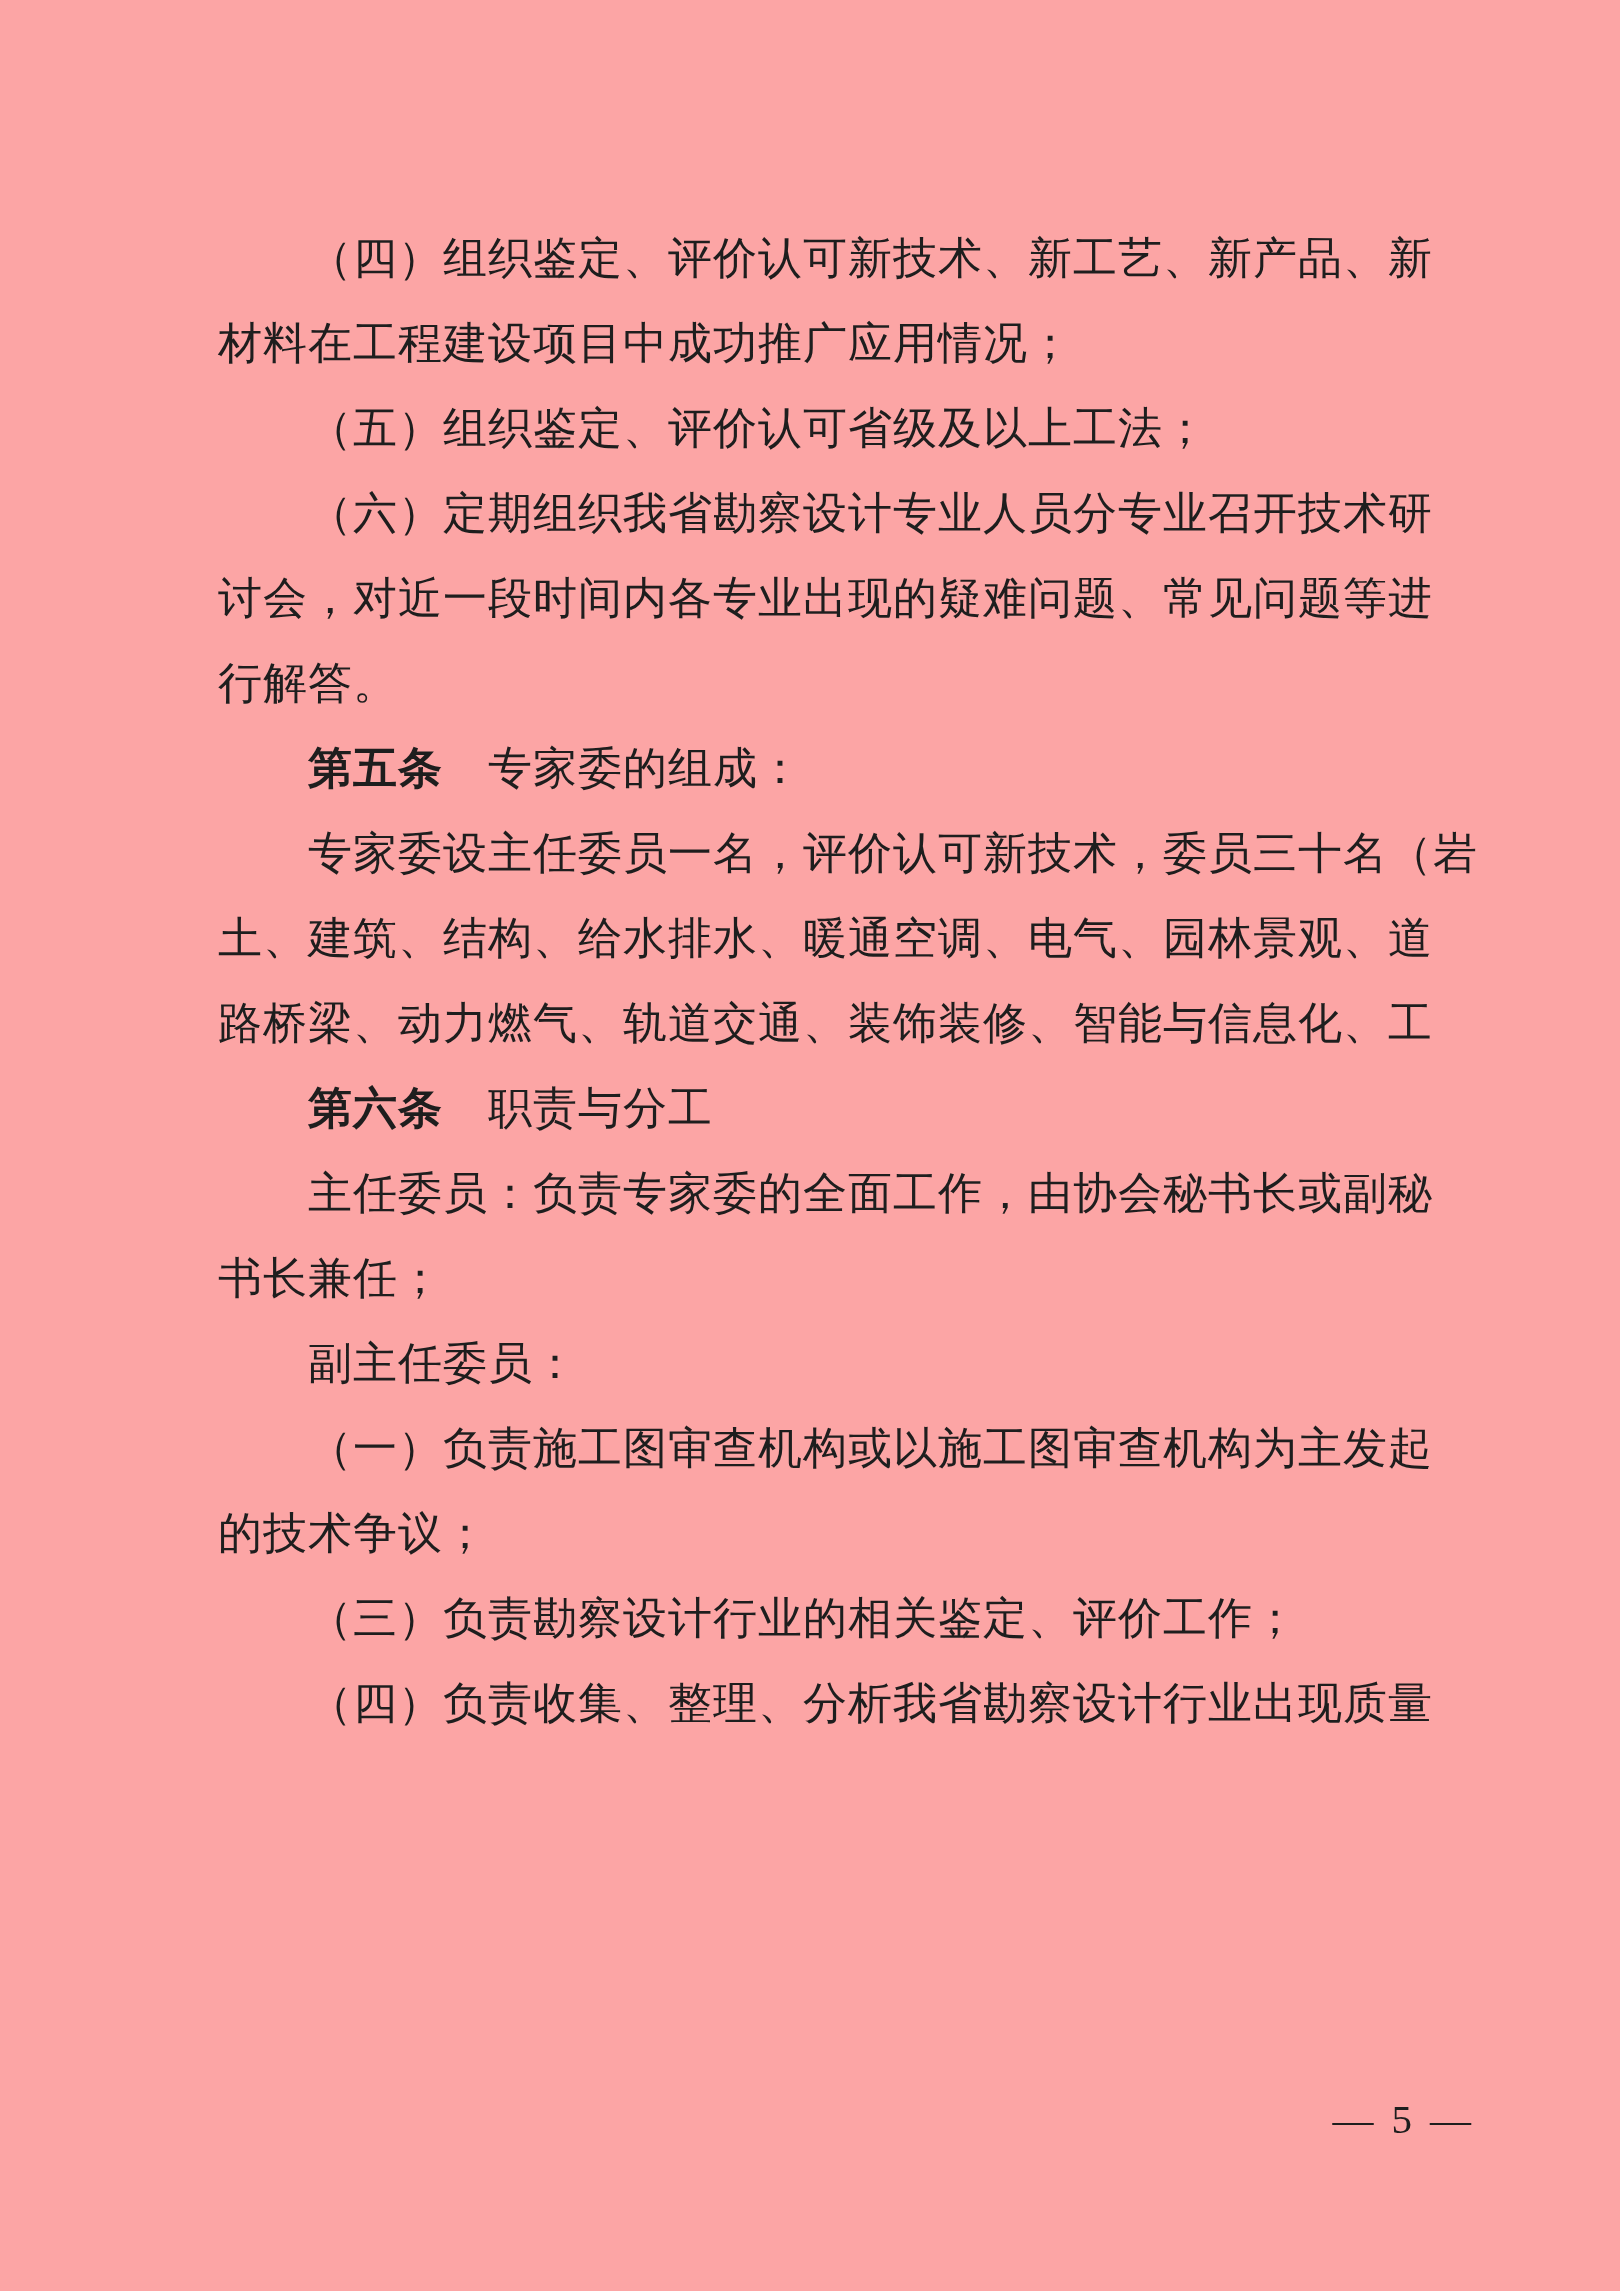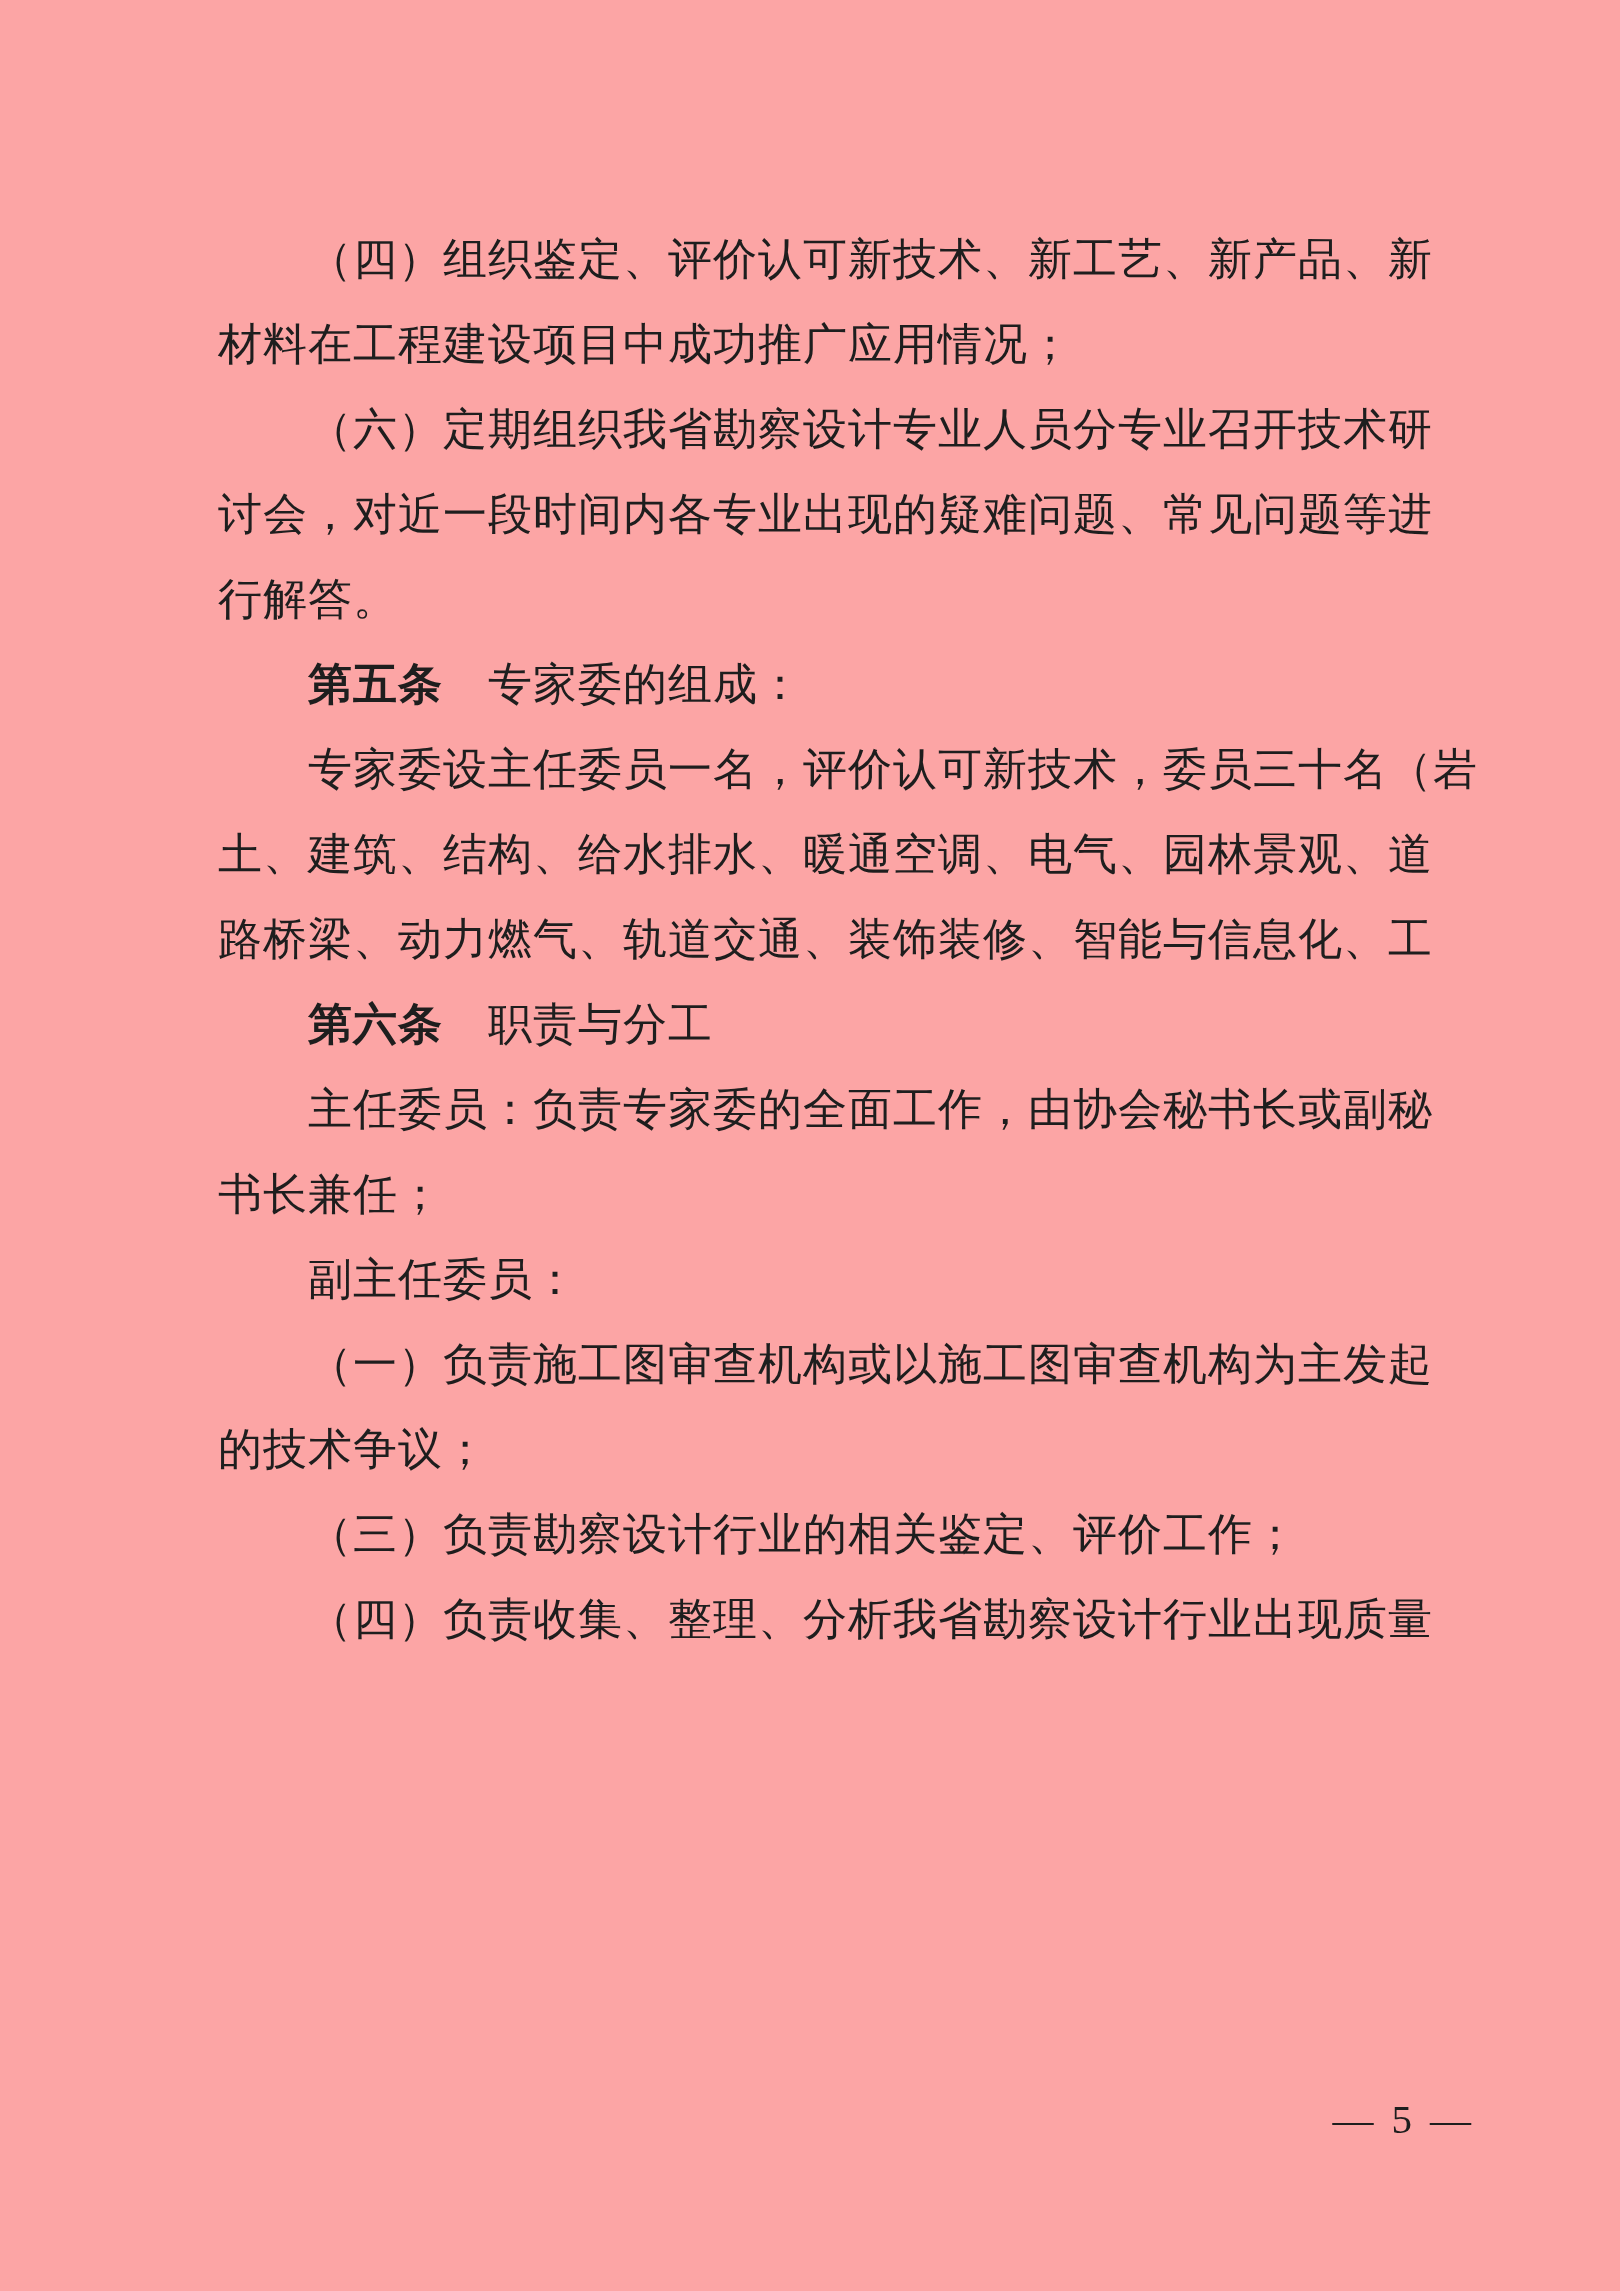--- a/index.html
+++ b/index.html
@@ -26,40 +26,41 @@
     white-space: nowrap;
     height: 85px;
     line-height: 85px;
     font-size: 44px;
     letter-spacing: 1px;
   }
   .indent {
     padding-left: 90px;
   }
   .article-label {
-    font-family: Liberation Sans, sans-serif;
+    font-family: Liberation Mono, monospace;
     font-weight: 700;
   }
   .page-number {
     position: absolute;
     top: 2090px;
     right: 145px;
     font-size: 41px;
     line-height: 59px;
     letter-spacing: 3.9px;
     color: #1e1e1e;
   }
 </style>
 </head>
 <body>
 
 <div class="page">
   <div class="text-block">
     <div class="line indent"><span class="article-label"></span><span>（四）组织鉴定、评价认可新技术、新工艺、新产品、新</span></div>
     <div class="line"><span class="article-label"></span><span>材料在工程建设项目中成功推广应用情况；</span></div>
+    <div class="line indent"><span class="article-label"></span><span>（五）组织鉴定、评价认可省级及以上工法；</span></div>
     <div class="line indent"><span class="article-label"></span><span>（六）定期组织我省勘察设计专业人员分专业召开技术研</span></div>
     <div class="line"><span class="article-label"></span><span>讨会，对近一段时间内各专业出现的疑难问题、常见问题等进</span></div>
     <div class="line"><span class="article-label"></span><span>行解答。</span></div>
     <div class="line indent"><span class="article-label">第五条</span><span>　专家委的组成：</span></div>
     <div class="line indent"><span class="article-label"></span><span>专家委设主任委员一名，评价认可新技术，委员三十名（岩</span></div>
     <div class="line"><span class="article-label"></span><span>土、建筑、结构、给水排水、暖通空调、电气、园林景观、道</span></div>
     <div class="line"><span class="article-label"></span><span>路桥梁、动力燃气、轨道交通、装饰装修、智能与信息化、工</span></div>
     <div class="line indent"><span class="article-label">第六条</span><span>　职责与分工</span></div>
     <div class="line indent"><span class="article-label"></span><span>主任委员：负责专家委的全面工作，由协会秘书长或副秘</span></div>
     <div class="line"><span class="article-label"></span><span>书长兼任；</span></div>

